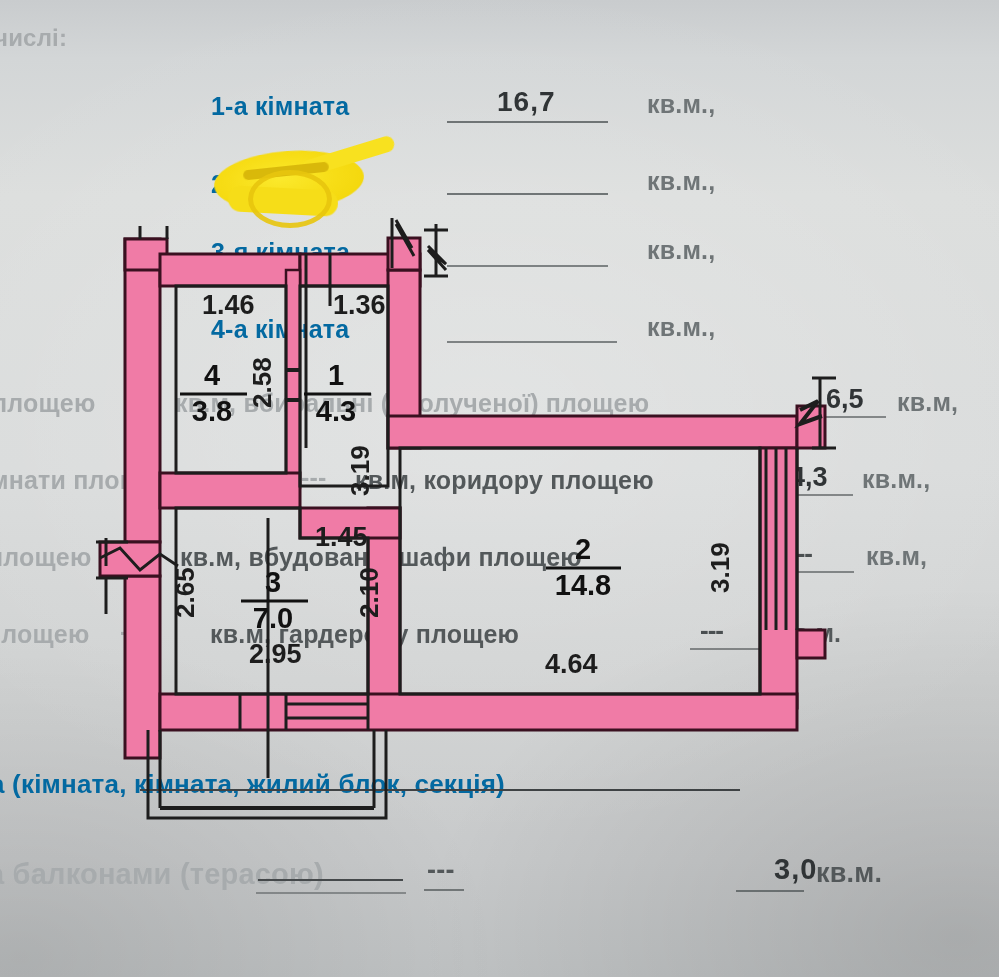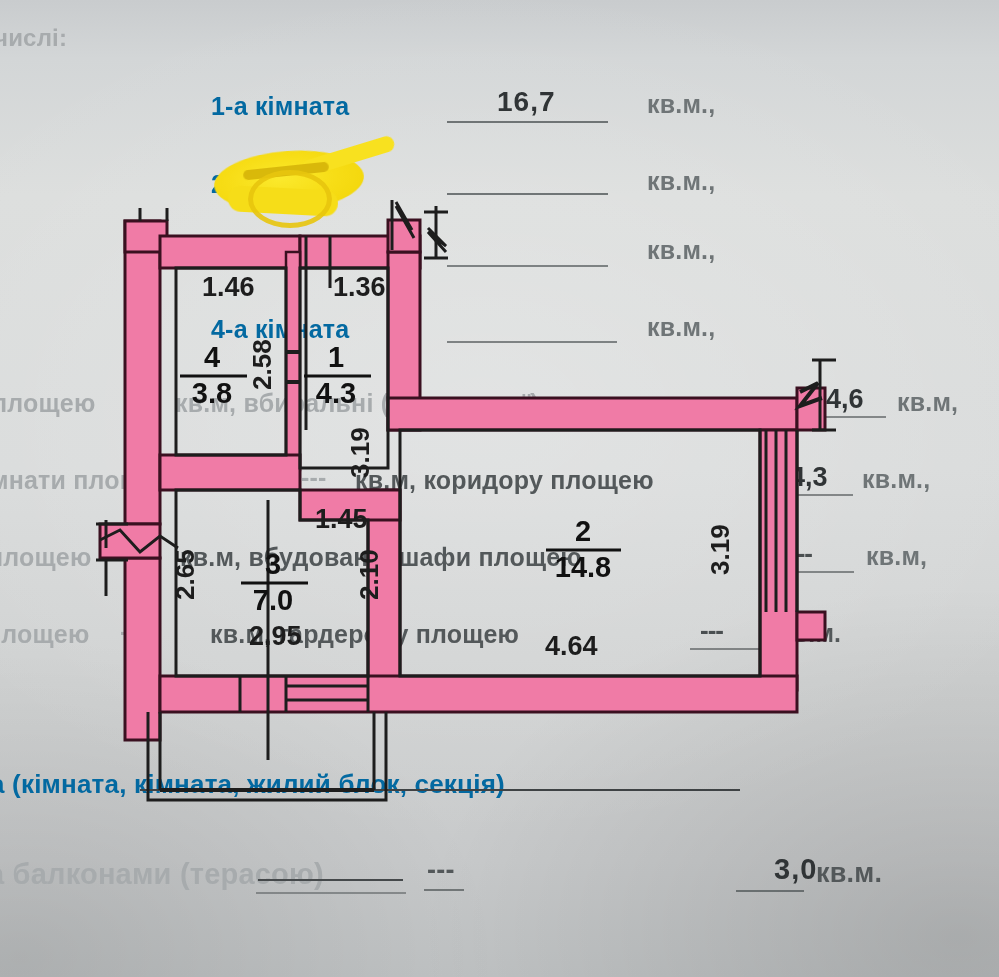--- a/index.html
+++ b/index.html
@@ -57,21 +57,21 @@
   .hl{position:absolute;background:#f8e11f;border-radius:50%;}
   #hl-main{left:214px;top:151px;width:150px;height:60px;
      background:radial-gradient(60% 65% at 45% 45%, #fbe92c 0%, #f7dd16 60%, #f3d70c 100%);
      transform:rotate(-4deg);filter:blur(.4px);}
   #hl-tail{left:300px;top:148px;width:96px;height:16px;background:#f8e11f;border-radius:8px;transform:rotate(-17deg);filter:blur(.6px);}
   #hl-lo{left:228px;top:188px;width:110px;height:26px;background:#f6dd18;border-radius:13px;transform:rotate(3deg);filter:blur(.5px);}
   #hl-scrb{left:243px;top:166px;width:86px;height:10px;background:#d4b207;border-radius:5px;transform:rotate(-6deg);opacity:.85;filter:blur(.7px);}
   #hl-loop{left:248px;top:170px;width:74px;height:48px;border:5px solid #e8c60e;border-radius:50%;background:transparent;opacity:.9;filter:blur(.5px);}
 
   
-  #plan{position:absolute;left:0;top:0;width:999px;height:928px;}
+  #plan{position:absolute;left:0;top:18px;width:999px;height:928px;}
   #plan svg{display:block;}
 </style>
 </head>
 <body>
 
 <div id="paper"></div>
 
 <div id="sheet">
 
   <div class="form-txt faint" style="left:-6px;top:24px;font-size:24px;">числі:</div>
@@ -89,21 +89,21 @@
   <div class="rule thin" style="left:447px;top:265px;width:161px;"></div>
   <div class="form-txt dark" style="left:647px;top:236px;font-size:25px;">кв.м.,</div>
 
   <div class="form-txt" style="left:211px;top:315px;font-size:25px;">4-а кімната</div>
   <div class="rule thin" style="left:447px;top:341px;width:170px;"></div>
   <div class="form-txt dark" style="left:647px;top:313px;font-size:25px;">кв.м.,</div>
 
   <div class="form-txt faint" style="left:-8px;top:389px;font-size:25px;">площею</div>
   <div class="form-txt faint" style="left:123px;top:386px;font-size:25px;">7.0</div>
   <div class="form-txt faint" style="left:175px;top:389px;font-size:25px;">кв.м, вбиральні (сполученої) площею</div>
-  <div class="ink blk" style="left:826px;top:384px;font-size:27px;">4,6</div>
+  <div class="ink blk" style="left:826px;top:384px;font-size:27px;">6,5</div>
   <div class="rule" style="left:793px;top:416px;width:93px;opacity:.7;"></div>
   <div class="form-txt dark" style="left:897px;top:388px;font-size:25px;">кв.м,</div>
 
   <div class="form-txt faint" style="left:-10px;top:466px;font-size:25px;">мнати площею</div>
   <div class="form-txt faint" style="left:301px;top:463px;font-size:25px;">---</div>
   <div class="form-txt vdark" style="left:355px;top:466px;font-size:25px;">кв.м, коридору площею</div>
   <div class="ink blk" style="left:790px;top:462px;font-size:27px;">4,3</div>
   <div class="rule" style="left:778px;top:494px;width:75px;opacity:.7;"></div>
   <div class="form-txt dark" style="left:862px;top:465px;font-size:25px;">кв.м.,</div>
 

